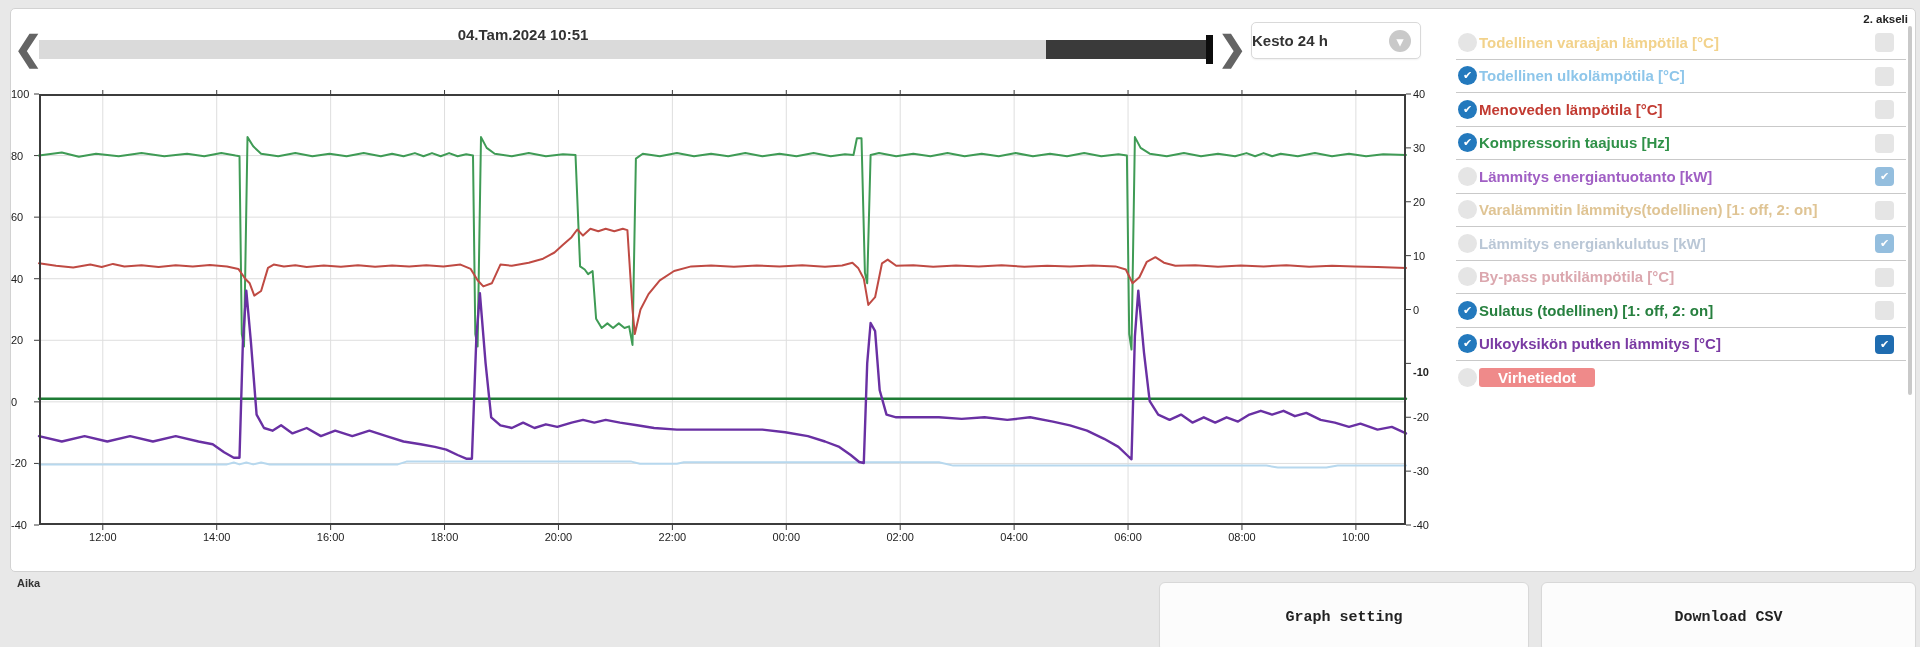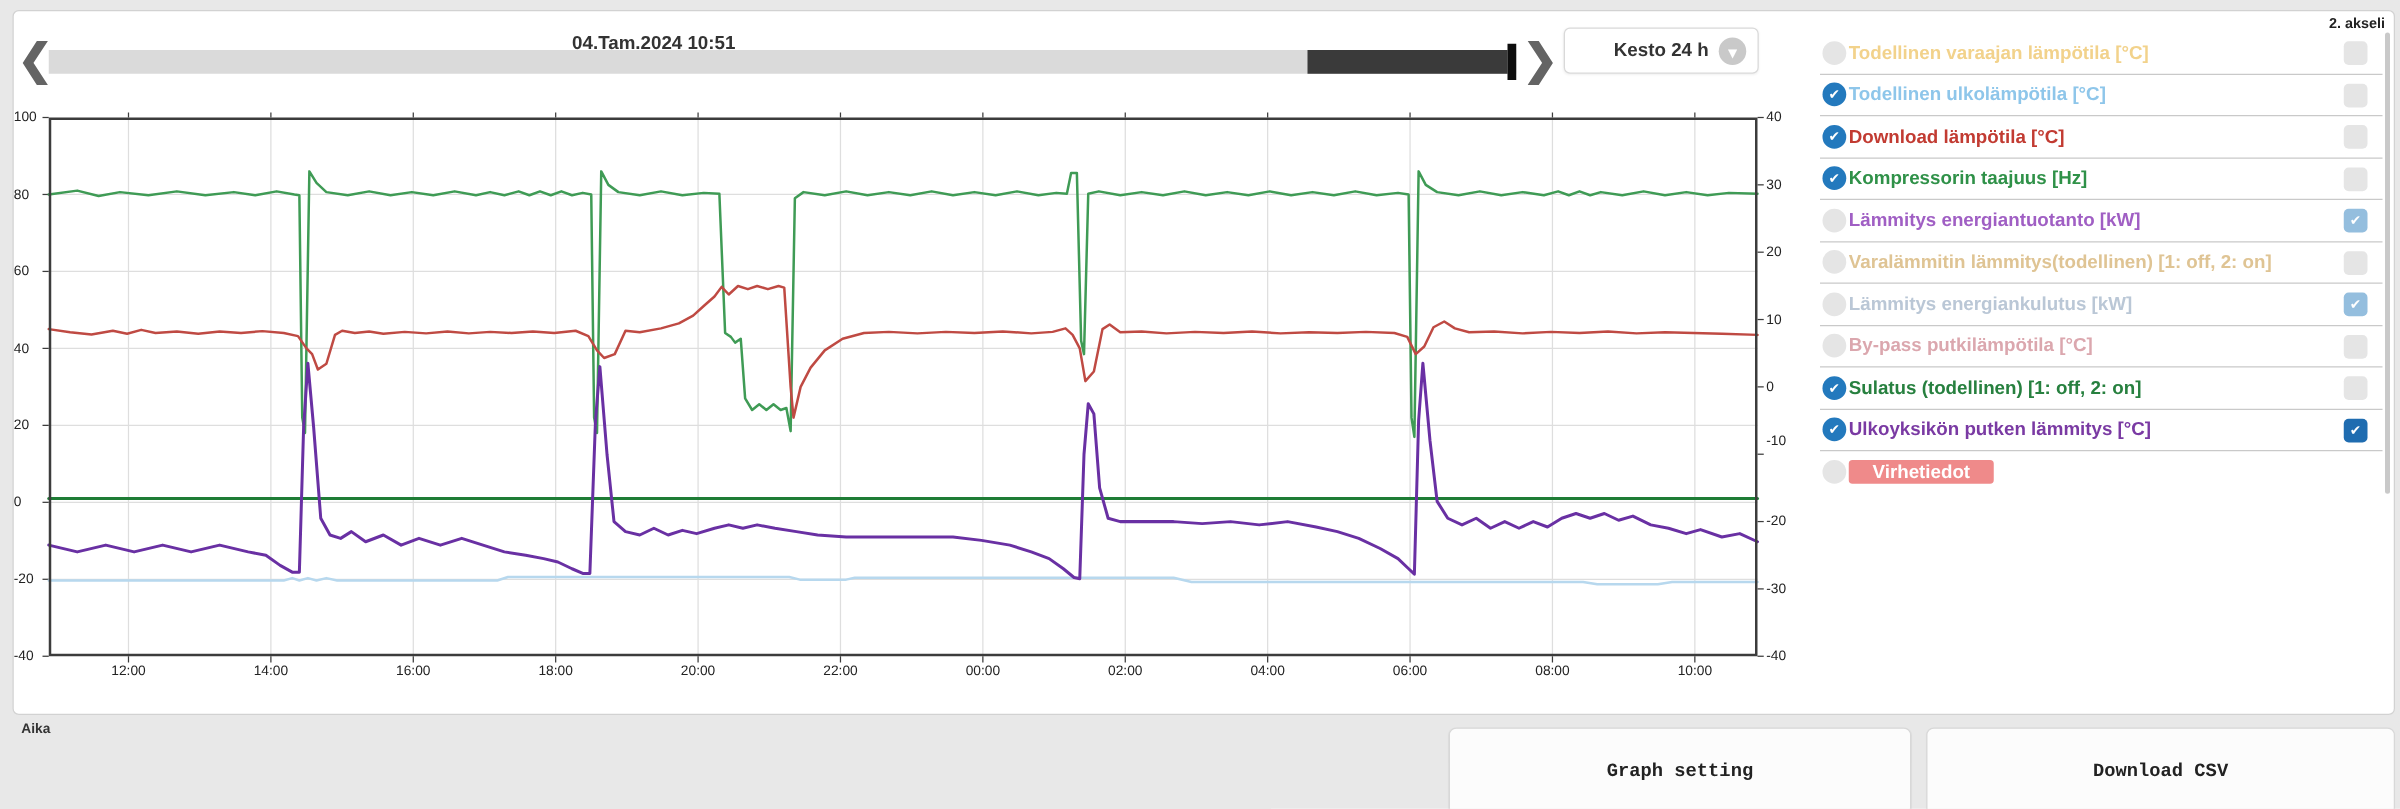--- a/index.html
+++ b/index.html
@@ -5,21 +5,21 @@
   html,body{margin:0;padding:0}
   body{width:1920px;height:647px;background:#e8e8e8;font-family:"Liberation Sans",sans-serif;position:relative;overflow:hidden}
   .panel{position:absolute;left:10px;top:8px;width:1906px;height:564px;background:#ffffff;border:1px solid #d2d2d2;border-radius:5px;box-sizing:border-box}
   .nav-chevron{position:absolute;font-size:34px;font-weight:bold;color:#646464;line-height:1;cursor:pointer;user-select:none}
   .nav-prev{left:3px;top:22px}
   .nav-next{left:1207px;top:22px}
   .title{position:absolute;left:0;top:17px;width:1024px;text-align:center;font-size:15px;font-weight:700;color:#333}
   .scroll-track{position:absolute;left:28px;top:31px;width:1174px;height:19px;background:#dadada;cursor:pointer}
   .scroll-thumb{position:absolute;left:1007px;top:0;width:160px;height:19px;background:#3a3a3a;cursor:grab}
   .scroll-cap{position:absolute;left:1167px;top:-5px;width:7px;height:29px;background:#0d0d0d}
-  .dropdown{position:absolute;left:1240px;top:13px;width:156px;height:37px;background:#fff;border:1px solid #d9d9d9;border-radius:5px;box-sizing:border-box;display:flex;align-items:center;justify-content:center;font-size:15px;font-weight:700;color:#333;box-shadow:0 1px 2px rgba(0,0,0,.06);cursor:pointer}
+  .dropdown{position:absolute;left:1240px;top:13px;width:170px;height:37px;background:#fff;border:1px solid #d9d9d9;border-radius:5px;box-sizing:border-box;display:flex;align-items:center;justify-content:flex-start;font-size:15px;font-weight:700;color:#333;box-shadow:0 1px 2px rgba(0,0,0,.06);cursor:pointer}
   .dd-icon{position:absolute;right:9px;top:7px;width:22px;height:22px;border-radius:50%;background:#c9c9c9;color:#fff;display:flex;align-items:center;justify-content:center;font-size:13px;line-height:1}
   #chart-svg{position:absolute;left:28px;top:85px;overflow:visible}
   .ytick,.xtick{position:absolute;font-size:11px;color:#222}
   .ytick.left{left:0;width:24px;text-align:left}
   .ytick.right{left:1402px;width:40px;text-align:left}
   .xtick{width:44px;text-align:center;top:522px}
   .aika{position:absolute;left:6px;top:568px;font-size:11px;font-weight:600;color:#333}
   .legend{position:absolute;left:1445px;top:4px;width:458px;height:392px}
   .akseli{position:absolute;right:6px;top:0;font-size:11.5px;font-weight:700;color:#222}
   .legend-rows{position:absolute;left:0;top:13px;width:450px}
@@ -126,21 +126,21 @@
       <span class="ytick left" style="left: 0px; top: 263.714px;">40</span>
       <span class="ytick left" style="left: 0px; top: 325.286px;">20</span>
       <span class="ytick left" style="left: 0px; top: 386.857px;">0</span>
       <span class="ytick left" style="left: 0px; top: 448.429px;">-20</span>
       <span class="ytick left" style="left: 0px; top: 510px;">-40</span>
       <span class="ytick right" style="left: 1402px; top: 79px;">40</span>
       <span class="ytick right" style="left: 1402px; top: 132.875px;">30</span>
       <span class="ytick right" style="left: 1402px; top: 186.75px;">20</span>
       <span class="ytick right" style="left: 1402px; top: 240.625px;">10</span>
       <span class="ytick right" style="left: 1402px; top: 294.5px;">0</span>
-      <span class="ytick right" style="left: 1402px; top: 338px;">-10</span>
+      <span class="ytick right" style="left: 1402px; top: 357px; font-weight: bold;">-10</span>
       <span class="ytick right" style="left: 1402px; top: 402.25px;">-20</span>
       <span class="ytick right" style="left: 1402px; top: 456.125px;">-30</span>
       <span class="ytick right" style="left: 1402px; top: 510px;">-40</span>
       <span class="xtick" style="left: 69.7933px; top: 522px;">12:00</span>
       <span class="xtick" style="left: 183.71px; top: 522px;">14:00</span>
       <span class="xtick" style="left: 297.627px; top: 522px;">16:00</span>
       <span class="xtick" style="left: 411.543px; top: 522px;">18:00</span>
       <span class="xtick" style="left: 525.46px; top: 522px;">20:00</span>
       <span class="xtick" style="left: 639.377px; top: 522px;">22:00</span>
       <span class="xtick" style="left: 753.293px; top: 522px;">00:00</span>
@@ -160,21 +160,21 @@
           <span class="row-label" style="color: rgb(242, 210, 139);">Todellinen varaajan lämpötila [°C]</span>
           <span class="axis2-box" style="background: rgb(229, 229, 229);"></span>
         </div>
         <div class="legend-row">
           <span class="vis-circle" style="background: rgb(35, 121, 189);">✔</span>
           <span class="row-label" style="color: rgb(142, 198, 234);">Todellinen ulkolämpötila [°C]</span>
           <span class="axis2-box" style="background: rgb(229, 229, 229);"></span>
         </div>
         <div class="legend-row">
           <span class="vis-circle" style="background: rgb(35, 121, 189);">✔</span>
-          <span class="row-label" style="color: rgb(194, 59, 50);">Download lämpötila [°C]</span>
+          <span class="row-label" style="color: rgb(194, 59, 50);">Menoveden lämpötila [°C]</span>
           <span class="axis2-box" style="background: rgb(229, 229, 229);"></span>
         </div>
         <div class="legend-row">
           <span class="vis-circle" style="background: rgb(35, 121, 189);">✔</span>
           <span class="row-label" style="color: rgb(47, 145, 72);">Kompressorin taajuus [Hz]</span>
           <span class="axis2-box" style="background: rgb(229, 229, 229);"></span>
         </div>
         <div class="legend-row">
           <span class="vis-circle" style="background: rgb(229, 229, 229);"></span>
           <span class="row-label" style="color: rgb(160, 95, 196);">Lämmitys energiantuotanto [kW]</span>

